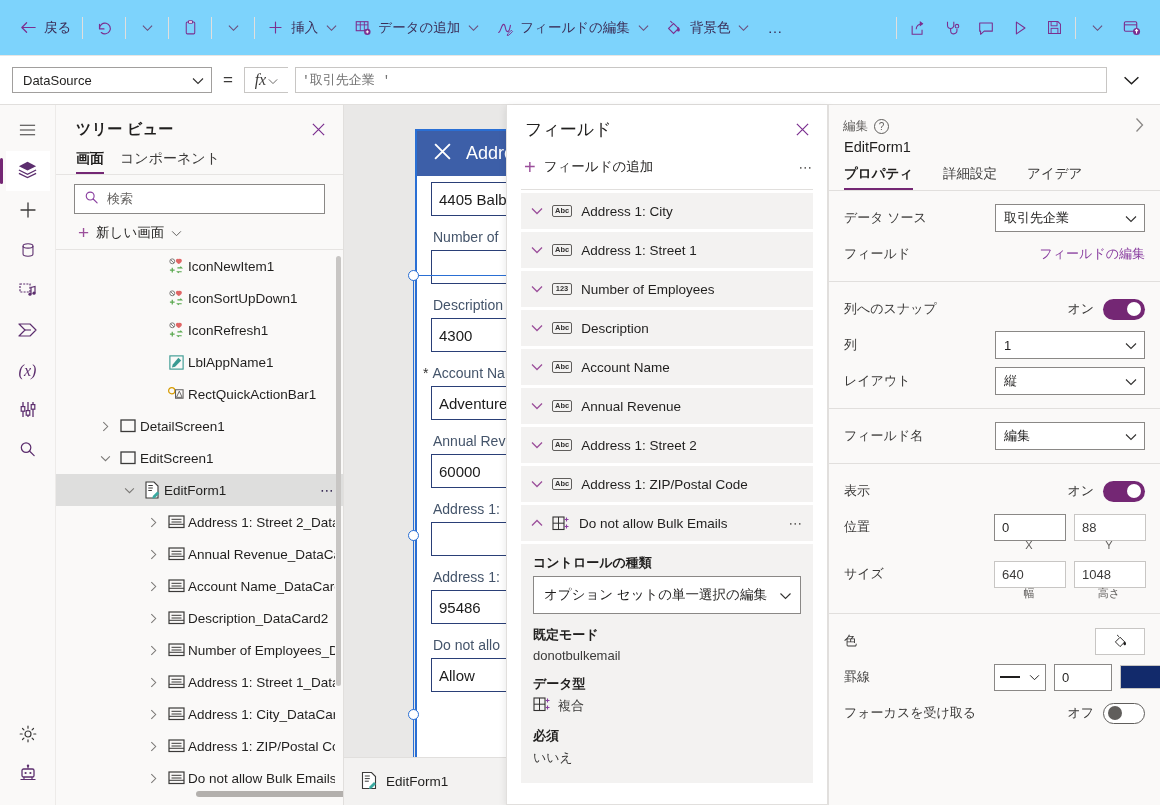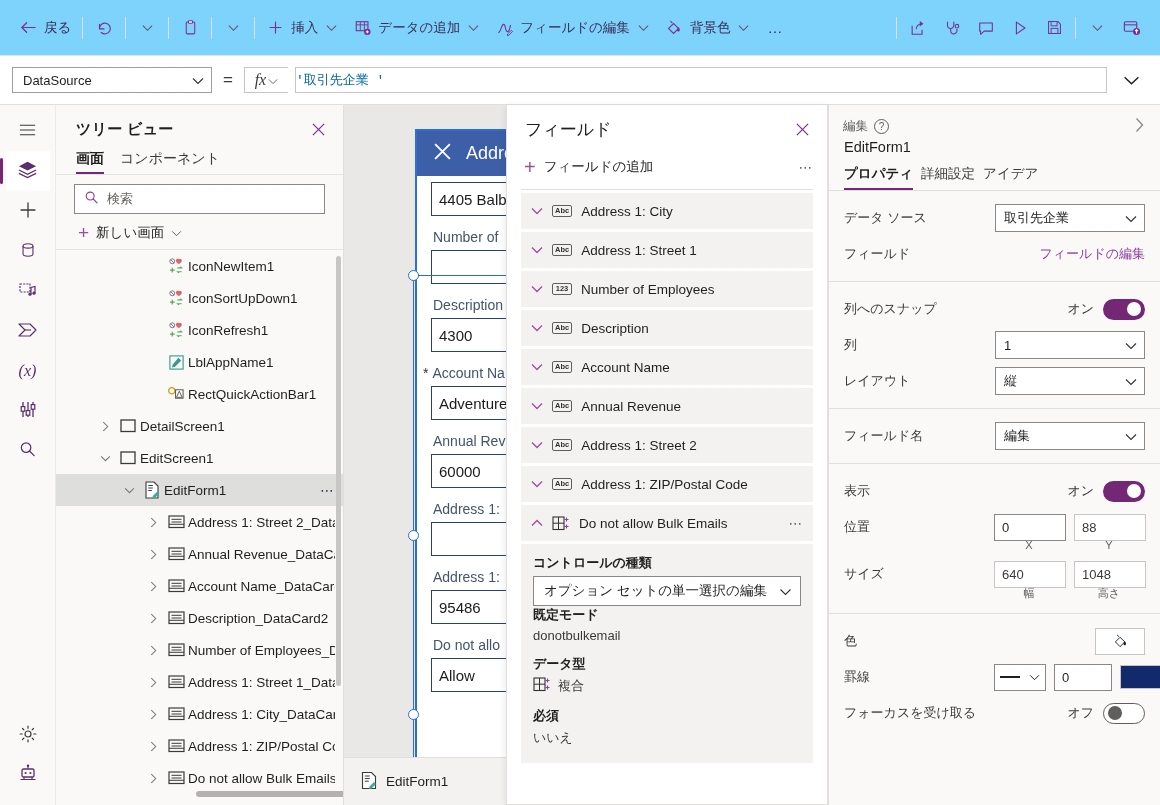--- a/index.html
+++ b/index.html
@@ -45,22 +45,22 @@
     padding: 0 7px 0 10px; font-size: 13px; color: #201f1e; cursor: pointer;
   }
   .eq { font-size: 17px; color: #3b3a39; padding: 0 4px; user-select: none; }
   .fx-box {
     width: 44px; height: 26px; border: 1px solid #c8c6c4; border-right: none; background: #fff;
     display: flex; align-items: center; justify-content: center; gap: 2px; cursor: pointer;
   }
   .fx-box i { font-family: "Liberation Serif", serif; font-style: italic; font-size: 16px; color: #3b3a39; }
   .formula-input {
     flex: 1 1 auto; height: 26px; border: 1px solid #c8c6c4; background: #fff;
-    display: flex; align-items: center; padding: 0 0;
-    font-family: "Liberation Mono", monospace; font-size: 13px; color: #0369a1;
+    display: flex; align-items: center; padding: 0 6px;
+    font-family: "Liberation Mono", monospace; font-size: 13px; color: #737373;
   }
   .fb-caret { width: 34px; height: 30px; display: flex; align-items: center; justify-content: center; cursor: pointer; color: #201f1e; }
 
   
   .rail {
     position: absolute; left: 0; top: 105px; width: 56px; height: 700px;
     background: #faf9f8; border-right: 1px solid #edebe9;
     display: flex; flex-direction: column; align-items: center; padding-top: 6px;
   }
   .rail-btn {
@@ -154,37 +154,37 @@
   .ftype {
     border: 1.3px solid #605e5c; border-radius: 2px; font-size: 7.5px; color: #323130;
     padding: 1px 2px; line-height: 1; min-width: 20px; text-align: center; font-weight: bold;
     font-family: "Liberation Sans", sans-serif;
   }
   .frow .dots { margin-left: auto; color: #605e5c; letter-spacing: 1px; }
   .fdetail { background: #f3f2f1; margin: 0 14px 6px 14px; padding: 10px 12px 16px 12px; }
   .fd-lbl { font-size: 13px; font-weight: bold; color: #201f1e; margin-bottom: 4px; }
   .fd-val { font-size: 13px; color: #3b3a39; margin-bottom: 12px; }
   .fd-select {
-    height: 30px; border: 1px solid #8a8886; background: #fff; display: flex; align-items: center;
+    height: 38px; border: 1px solid #8a8886; background: #fff; display: flex; align-items: center;
     justify-content: space-between; padding: 0 8px 0 10px; font-size: 13.5px; color: #201f1e;
-    cursor: pointer;
+    margin-bottom: 12px; cursor: pointer;
   }
   .fd-type-row { display: flex; align-items: center; gap: 7px; margin-bottom: 12px; }
 
   
   .props {
     position: absolute; right: 0; top: 105px; width: 332px; height: 700px;
     background: #faf9f8; border-left: 1px solid #e1dfdd; overflow: hidden;
   }
   .props-top { padding: 12px 14px 0 14px; }
   .props-kicker { display: flex; align-items: center; gap: 6px; font-size: 12.5px; color: #605e5c; }
   .props-kicker .help { width: 15px; height: 15px; border: 1px solid #605e5c; border-radius: 50%; display: flex; align-items: center; justify-content: center; font-size: 10px; }
   .props-expand { margin-left: auto; color: #8a8886; font-size: 15px; cursor: pointer; }
   .props-name { font-size: 14.5px; color: #201f1e; padding: 3px 0 0 1px; }
-  .props-tabs { display: flex; gap: 8px; padding: 10px 16px 0 15px; border-bottom: 1px solid #e1dfdd; }
+  .props-tabs { display: flex; gap: 30px; padding: 10px 16px 0 15px; border-bottom: 1px solid #e1dfdd; }
   .ptab { font-size: 13.5px; color: #3b3a39; padding-bottom: 7px; cursor: pointer; position: relative; }
   .ptab.active { font-weight: bold; color: #201f1e; }
   .ptab.active::after { content:""; position:absolute; left:0; right:0; bottom:0; height:2px; background:#742774; }
   .psec { padding: 12px 15px 12px 15px; border-bottom: 1px solid #e1dfdd; }
   .prow { display: flex; align-items: center; min-height: 30px; margin-bottom: 6px; }
   .prow:last-child { margin-bottom: 0; }
   .plabel { font-size: 13px; color: #3b3a39; flex: 0 0 auto; width: 150px; }
   .pcontrol { flex: 1 1 auto; display: flex; align-items: center; justify-content: flex-end; gap: 8px; }
   .psel {
     width: 150px; height: 28px; border: 1px solid #8a8886; background: #fff; display: flex;

